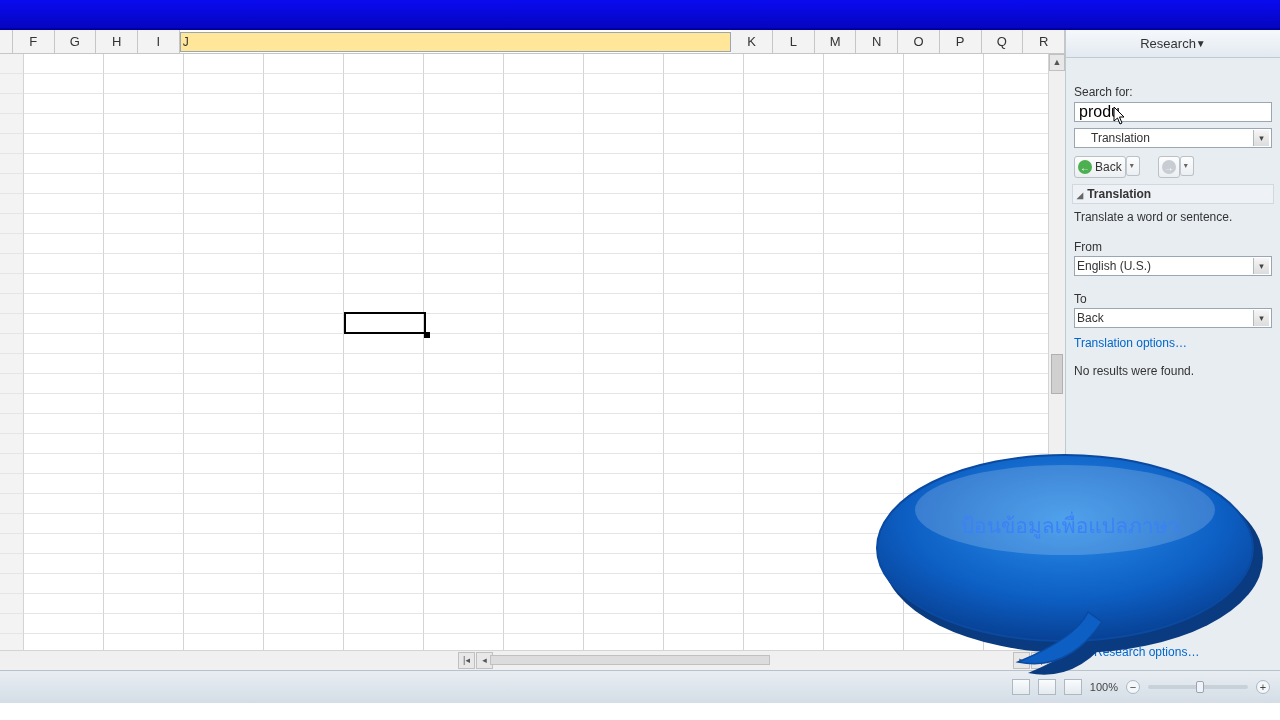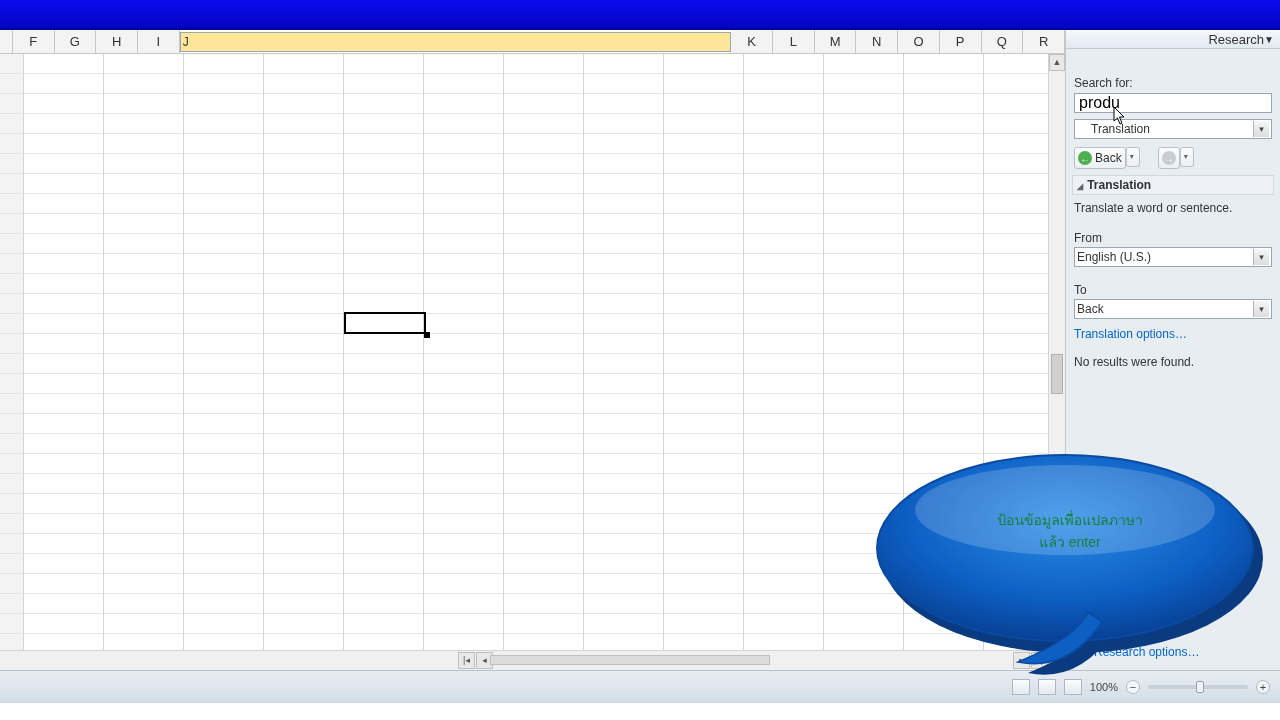--- a/index.html
+++ b/index.html
@@ -31,21 +31,21 @@
 .vscroll { position: absolute; top: 24px; right: 0; width: 17px; bottom: 0; background: #f0f0f0; border-left: 1px solid #d4d4d4; }
 .vscroll .btn { height: 17px; background: #e8e8e8; border: 1px solid #c0c0c0; font-size: 9px; text-align: center; line-height: 15px; color: #555; }
 .vscroll .thumb { position: absolute; top: 300px; left: 2px; right: 2px; height: 40px; background: #d0d0d0; border: 1px solid #b0b0b0; }
 
 
 .hscroll { height: 20px; background: #f0f0f0; border-top: 1px solid #d4d4d4; position: relative; }
 .hscroll .btn { position: absolute; width: 17px; height: 17px; top: 1px; background: #e8e8e8; border: 1px solid #c0c0c0; font-size: 9px; text-align: center; line-height: 15px; color: #555; }
 .hscroll .track-thumb { position: absolute; left: 490px; top: 4px; width: 280px; height: 10px; background: #dcdcdc; border: 1px solid #c0c0c0; }
 
 
-.pane-header { height: 19px; background: linear-gradient(#f6f9fc,#e2e9f0); border-bottom: 1px solid #c0c8d0; display: flex; align-items: center; padding: 0 6px; font-size: 13px; justify-content: flex-end; color: #333; }
+.pane-header { height: 28px; background: linear-gradient(#f6f9fc,#e2e9f0); border-bottom: 1px solid #c0c8d0; display: flex; align-items: center; padding: 0 6px; font-size: 13px; justify-content: center; color: #333; }
 .pane-body { padding: 8px 8px 6px 8px; font-size: 12px; color: #333; }
 .lbl { display: block; margin-bottom: 3px; margin-top: 19px; }
 .inp { width: 100%; height: 20px; border: 1px solid #9aa6b2; padding: 1px 4px; font-size: 16px; background: #fff; }
 .sel { width: 100%; height: 20px; border: 1px solid #9aa6b2; padding: 1px 2px; font-size: 12px; background: #fff; display: flex; align-items: center; justify-content: space-between; margin-top: 2px; }
 .dd { width: 16px; height: 16px; background: linear-gradient(#f6f6f6,#dcdcdc); border-left: 1px solid #b0b8c0; text-align: center; font-size: 9px; line-height: 16px; color: #444; }
 
 .nav-row { display: flex; gap: 18px; margin: 8px 0 6px; }
 .backbtn { display: inline-flex; align-items: center; gap: 3px; height: 22px; padding: 0 3px; border: 1px solid #b8c0c8; background: linear-gradient(#fdfdfd,#eceff2); border-radius: 3px; font-size: 12px; }
 .navcircle { width: 14px; height: 14px; border-radius: 50%; background: #4caf50; display: inline-flex; align-items: center; justify-content: center; color: #fff; font-size: 10px; }
 .navcircle.dis { background: #c7cdd3; }
@@ -57,21 +57,21 @@
 .from-to { margin: 16px 0 2px; }
 
 .pane-footer { position: absolute; bottom: 0; left: 0; right: 0; padding: 4px 8px 8px; font-size: 12px; }
 .pane-footer .row-item { display: flex; align-items: center; gap: 6px; padding: 3px 0; }
 .ico { width: 14px; height: 14px; display: inline-block; }
 
 
 .bubble { position: absolute; left: 870px; top: 440px; width: 390px; height: 230px; }
 .bubble-shadow-svg { position: absolute; left: 8px; top: 8px; }
 .bubble-main-svg { position: absolute; left: 0; top: 0; }
-.bubble-text { position: absolute; left: 50px; top: 70px; width: 300px; text-align: center; color: #15803d; font-size: 14px; line-height: 1.55; }
+.bubble-text { position: absolute; left: 50px; top: 70px; width: 300px; text-align: center; color: #3b82f6; font-size: 21px; line-height: 1.55; }
 
 
 .cursor { position: absolute; width: 14px; height: 20px; pointer-events: none; z-index: 50; }
 
 
 .status { height: 28px; background: linear-gradient(#e8edf2,#d4dde6); border-top: 1px solid #b8c2cc; display: flex; align-items: center; justify-content: flex-end; padding: 16px 10px; gap: 8px; font-size: 11px; color: #444; }
 .viewbtn { width: 18px; height: 16px; border: 1px solid #aeb8c2; background: linear-gradient(#fafcfe,#e4eaef); }
 .slider { width: 100px; height: 4px; background: #c8d0d8; position: relative; border-radius: 2px; }
 .slider .knob { position: absolute; left: 48px; top: -4px; width: 8px; height: 12px; background: #f0f4f8; border: 1px solid #9aa4ae; border-radius: 2px; }
 .pm { width: 14px; height: 14px; border: 1px solid #aeb8c2; border-radius: 7px; text-align: center; line-height: 12px; font-size: 11px; background: #f4f7fa; }
@@ -694,19 +694,18 @@
         <stop offset="60%" stop-color="#0d5fc4"></stop>
         <stop offset="100%" stop-color="#063a8a"></stop>
       </radialGradient>
     </defs>
     <ellipse cx="195" cy="108" rx="188" ry="93" fill="url(#bg)" stroke="#0a4aa0" stroke-width="2"></ellipse>
     <path d="M 232 182 Q 198 232 148 222 Q 206 198 218 172 Z" fill="#0d5fc4" stroke="#0a4aa0" stroke-width="1.5"></path>
     <ellipse cx="195" cy="70" rx="150" ry="45" fill="rgba(255,255,255,0.18)"></ellipse>
   </svg>
   <div class="bubble-text">
     <div>ป้อนข้อมูลเพื่อแปลภาษา</div>
-    <div>แล้ว enter</div>
   </div>
 </div>
 
 <svg class="cursor" style="left:1113px; top:106px" viewBox="0 0 14 20">
   <path d="M1 1 L1 15 L4.5 12 L7 18 L9 17 L6.5 11 L11 11 Z" fill="#fff" stroke="#000" stroke-width="1"></path>
 </svg>
 
 </body></html>

